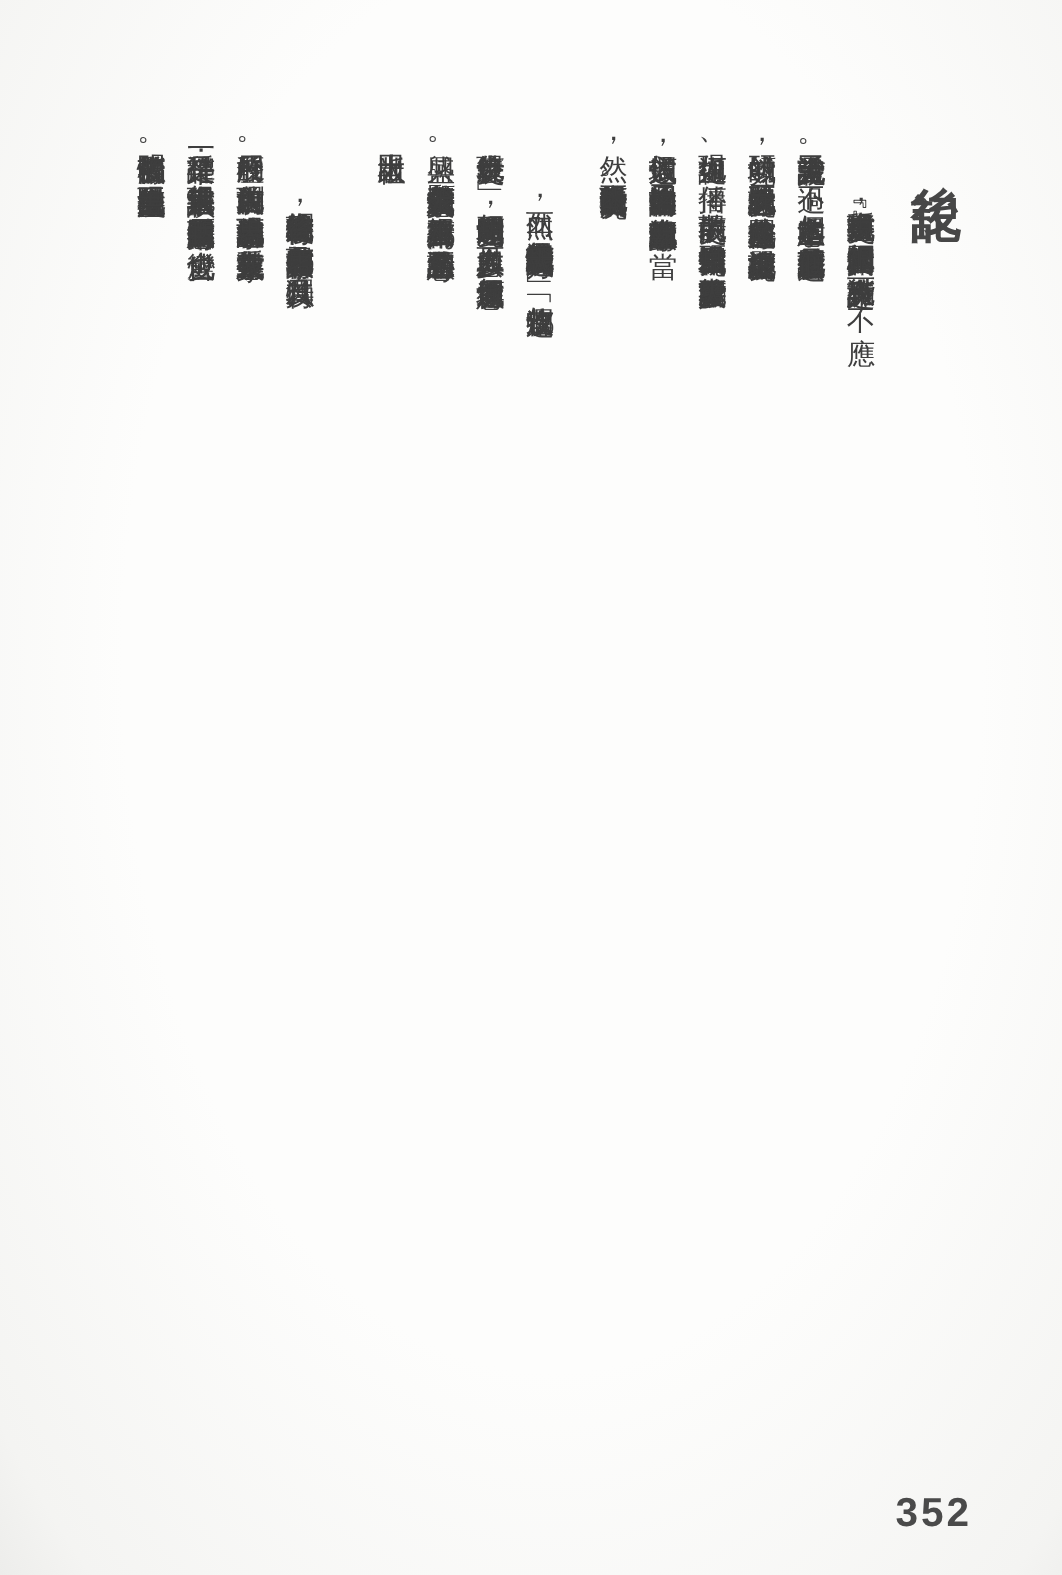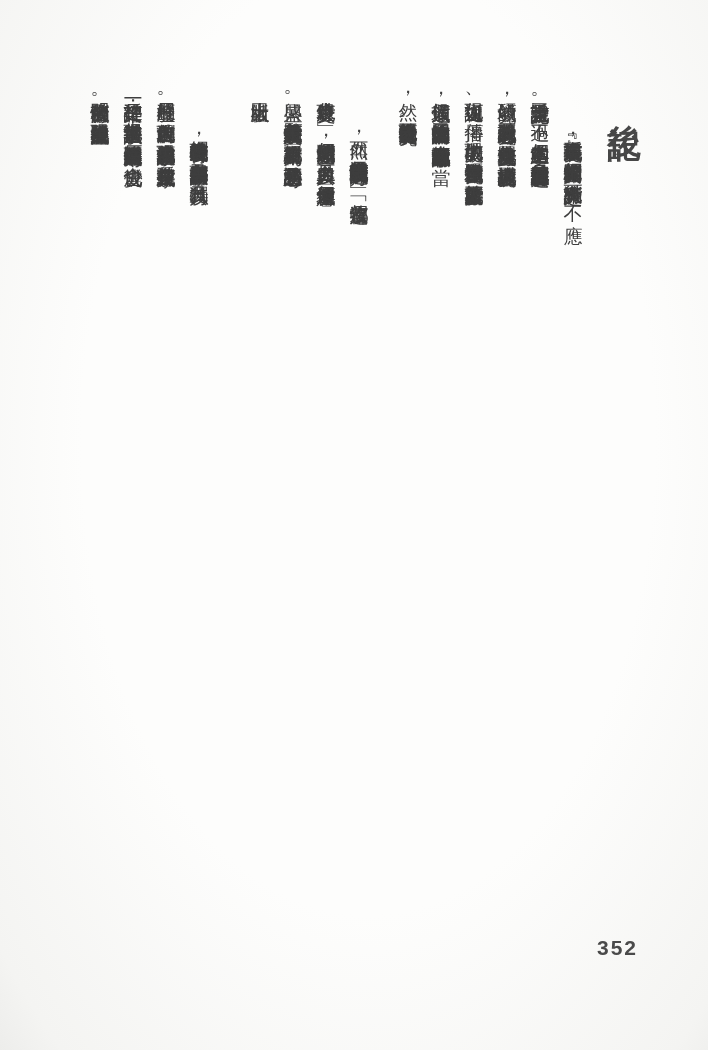--- a/index.html
+++ b/index.html
@@ -37,24 +37,24 @@
     line-height: 33px;
     white-space: nowrap;
     letter-spacing: 0.2px;
   }
   .indent { padding-top: 38px; }
   .gap-sm { margin-right: 16px; }
   .gap-lg { margin-right: 28px; }
   .page-number {
     position: absolute;
     left: 597px;
-    top: 936px;
+    top: 993px;
     font-family: "Liberation Sans", sans-serif;
     font-weight: 700;
-    font-size: 21px;
+    font-size: 27px;
     letter-spacing: 2px;
     color: #4a4a4a;
   }
 </style>
 </head>
 <body>
 
 <div class="page">
 
   <div class="text-block">

